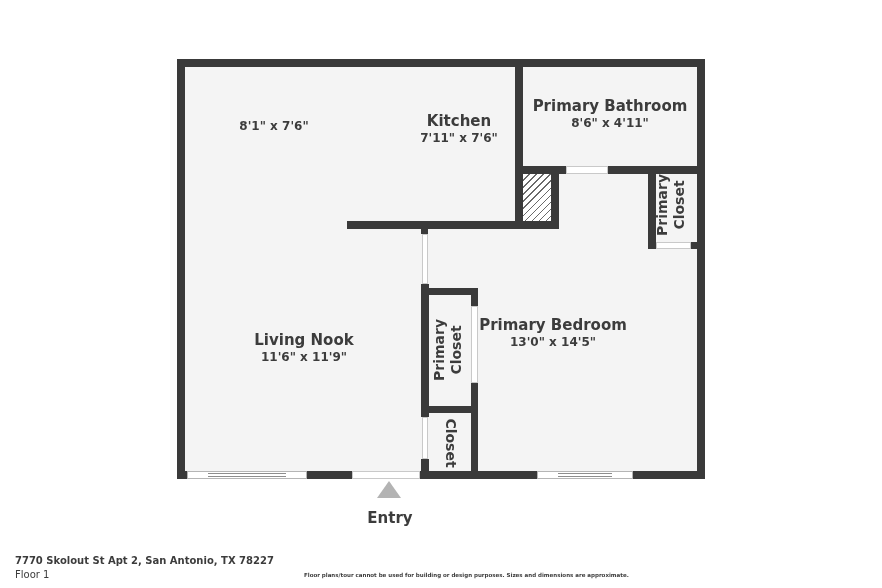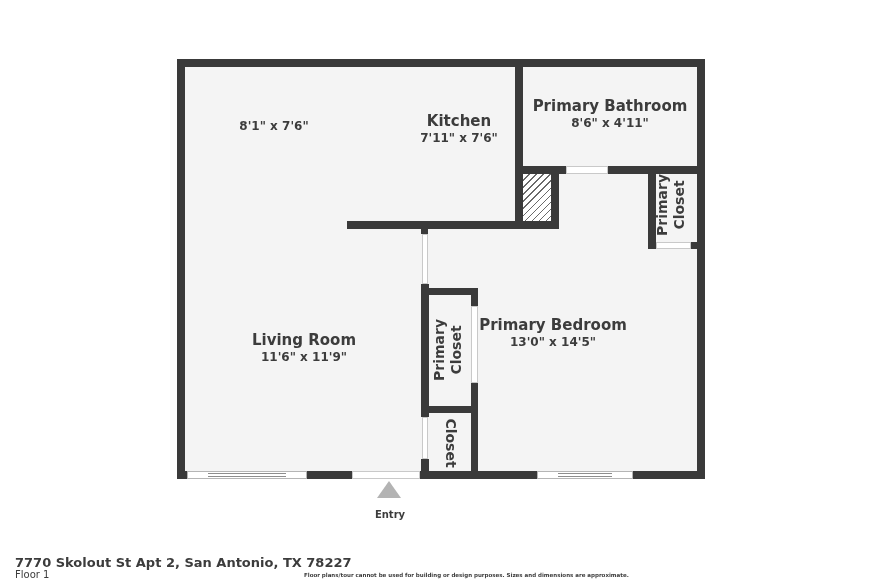--- a/index.html
+++ b/index.html
@@ -29,22 +29,22 @@
     position: absolute; font-weight: bold; font-size: 14px; color: #3c3c3c;
     line-height: 17px; text-align: center; white-space: nowrap;
   }
   .rot-ccw { transform: rotate(-90deg); transform-origin: center center; }
   .rot-cw { transform: rotate(90deg); transform-origin: center center; }
   .entry-arrow {
     position: absolute; left: 377px; top: 481px; width: 0; height: 0;
     border-left: 12px solid transparent; border-right: 12px solid transparent;
     border-bottom: 17px solid #b3b3b3;
   }
-  .entry-label { position: absolute; left: 350px; top: 509px; width: 80px; text-align: center; font-weight: bold; font-size: 10px; color: #3c3c3c; }
-  .footer-address { position: absolute; left: 15px; top: 555px; font-size: 13px; font-weight: bold; color: #3c3c3c; }
+  .entry-label { position: absolute; left: 350px; top: 509px; width: 80px; text-align: center; font-weight: bold; font-size: 15px; color: #3c3c3c; }
+  .footer-address { position: absolute; left: 15px; top: 555px; font-size: 10px; font-weight: bold; color: #3c3c3c; }
   .footer-floor { position: absolute; left: 15px; top: 569px; font-size: 10px; font-weight: normal; color: #3c3c3c; }
   .footer-disclaimer { position: absolute; left: 304px; top: 572px; font-size: 5.5px; font-weight: bold; color: #3c3c3c; white-space: nowrap; }
 </style>
 </head>
 <body>
 
 <div class="plan">
 
   <div class="floor" style="left:185px; top:67px; width:512px; height:404px;"></div>
 
@@ -90,21 +90,21 @@
   </div>
   <div class="label" style="left:399px; top:112px; width:120px;">
     <div class="room-name">Kitchen</div>
     <div class="room-dim">7'11" x 7'6"</div>
   </div>
   <div class="label" style="left:523px; top:97px; width:174px;">
     <div class="room-name">Primary Bathroom</div>
     <div class="room-dim">8'6" x 4'11"</div>
   </div>
   <div class="label" style="left:230px; top:331px; width:148px;">
-    <div class="room-name">Living Room</div>
+    <div class="room-name">Living Nook</div>
     <div class="room-dim">11'6" x 11'9"</div>
   </div>
   <div class="label" style="left:468px; top:316px; width:170px;">
     <div class="room-name">Primary Bedroom</div>
     <div class="room-dim">13'0" x 14'5"</div>
   </div>
 
   <div class="vlabel rot-ccw" style="left:640px; top:187px; width:64px; height:36px;">
     <div>Primary</div>
     <div>Closet</div>

